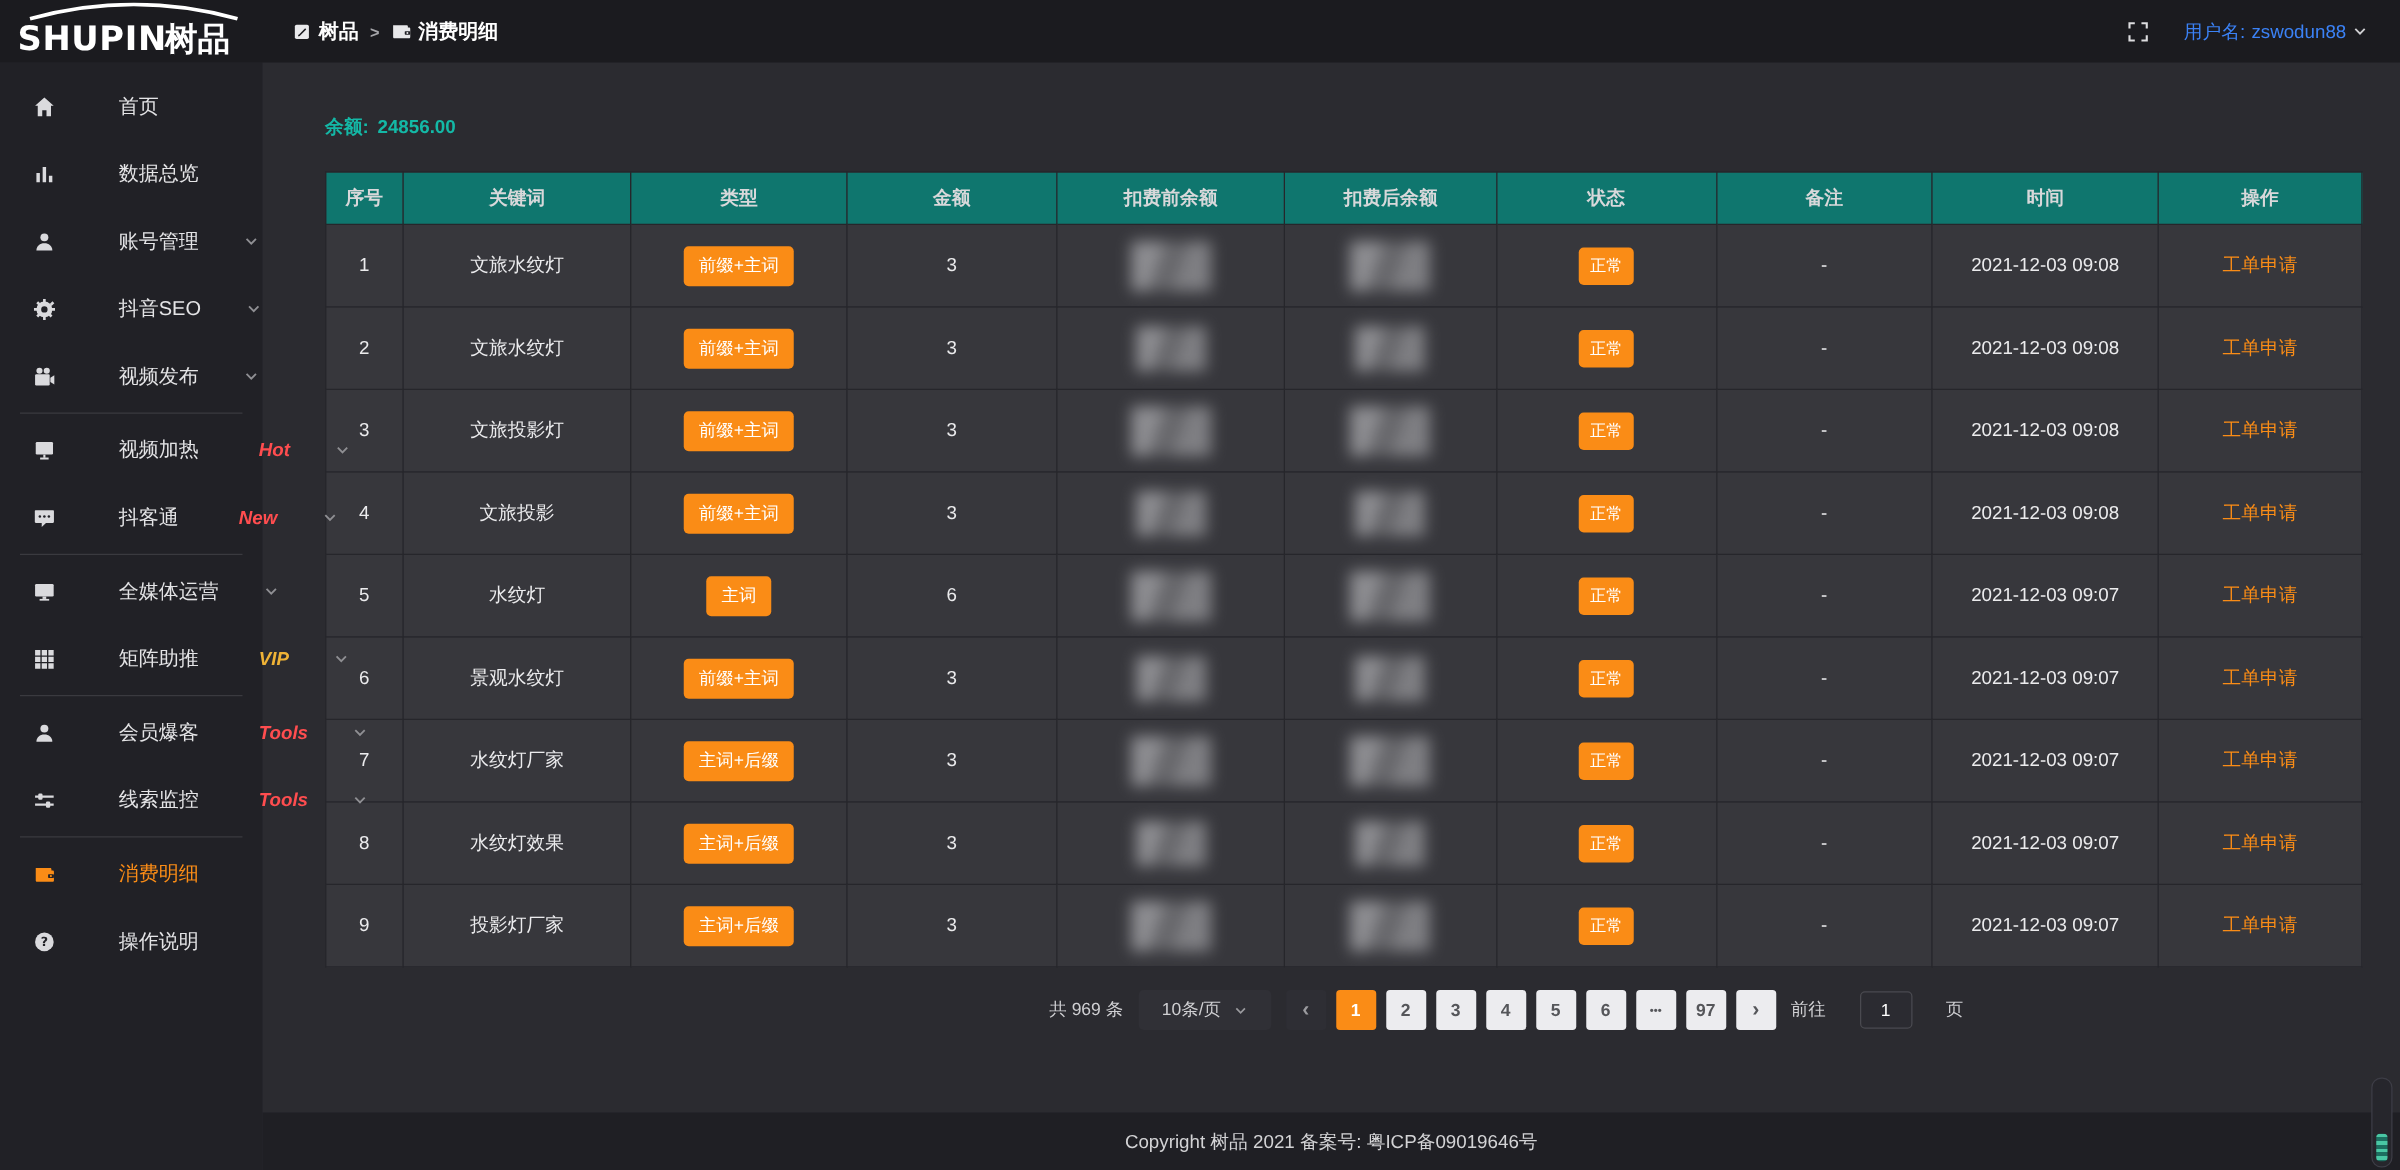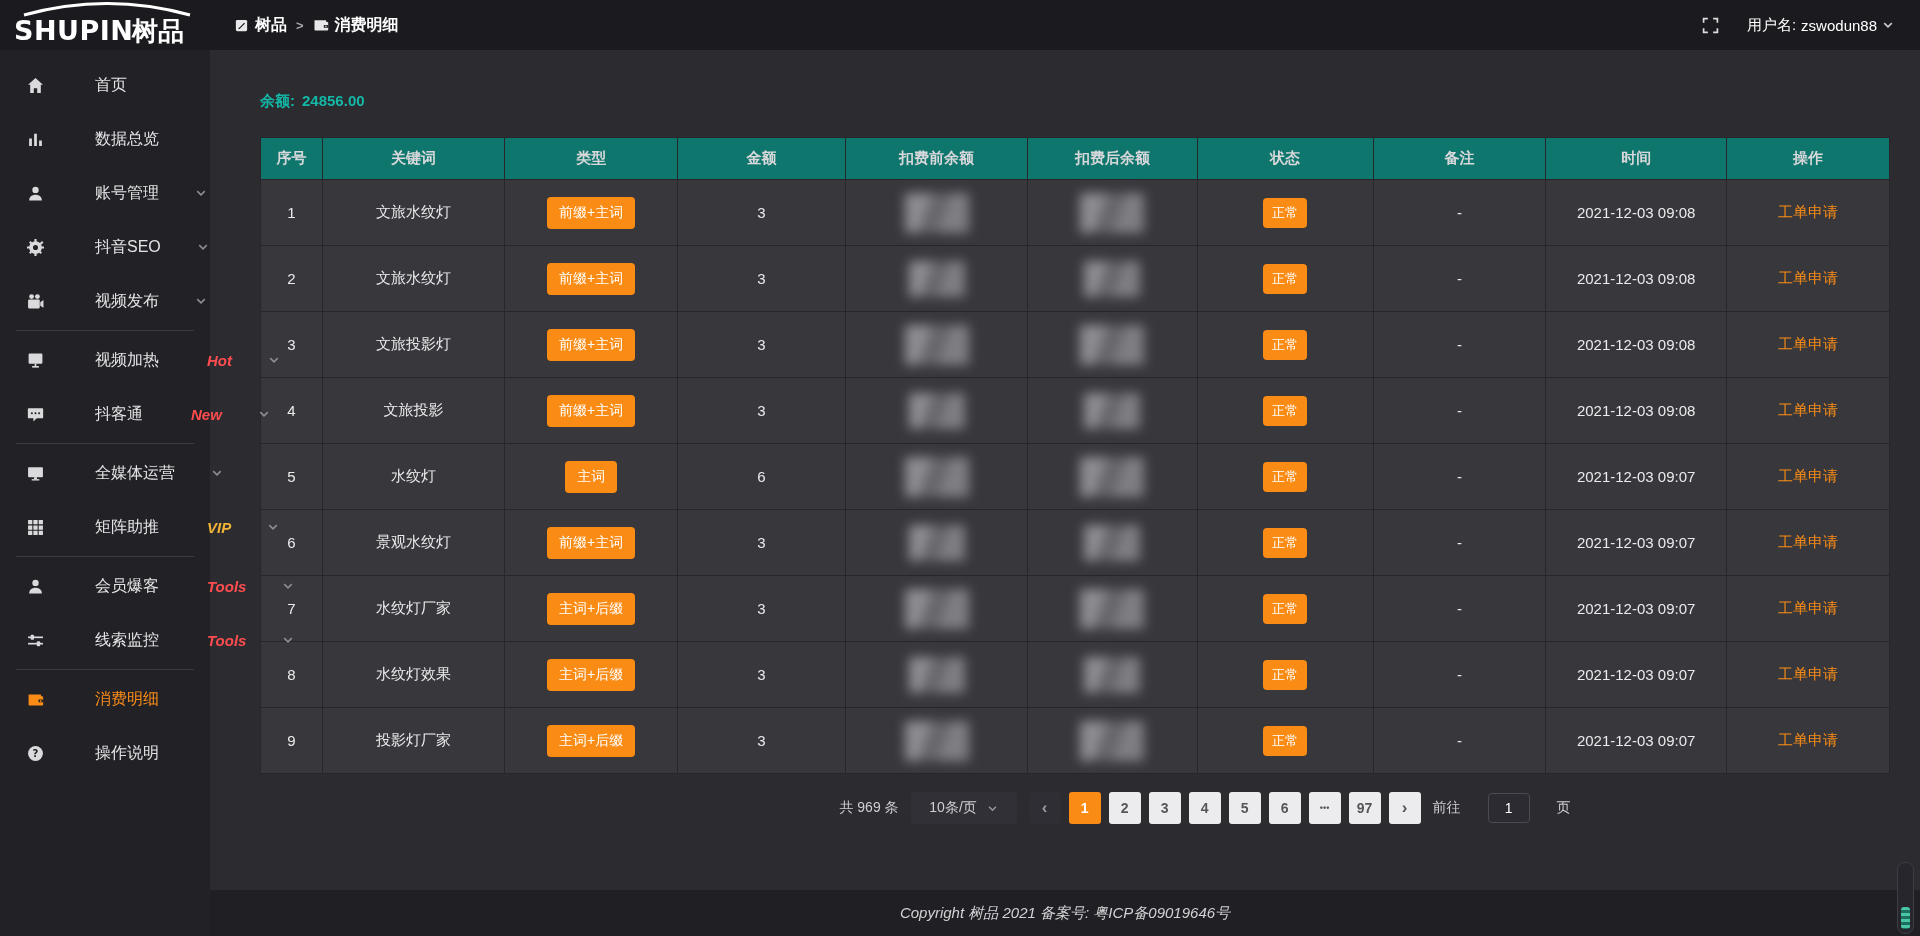--- a/index.html
+++ b/index.html
@@ -10,21 +10,21 @@
     font-family: "Liberation Sans", "DejaVu Sans", sans-serif;
     overflow: hidden;
     color: #e8e8ea;
   }
   
   .topbar { position:absolute; top:0; left:0; right:0; height:50px; background:#1b1b1f; display:flex; align-items:center; z-index:3; }
   .logo-wrap { width:210px; flex:none; padding-left:12px; display:flex; align-items:center; }
   .breadcrumb { margin-left:24px; display:flex; align-items:center; gap:9px; font-size:16px; font-weight:bold; color:#ffffff; }
   .crumb { display:flex; align-items:center; gap:6px; cursor:pointer; }
   .bc-sep { color:#a6a6aa; font-size:13px; font-weight:bold; }
-  .user-area { margin-left:auto; display:flex; align-items:center; gap:28px; padding-right:26px; color:#ffffff; font-size:15px; }
+  .user-area { margin-left:auto; display:flex; align-items:center; gap:28px; padding-right:26px; color:#3b82f6; font-size:15px; }
   .user-name { display:flex; align-items:center; gap:5px; cursor:pointer; }
   .ic { display:inline-block; vertical-align:middle; }
   
   .sidebar { position:absolute; top:50px; left:0; width:210px; bottom:0; background:#212126; z-index:2; }
   .menu { padding-top:8px; }
   .menu-item { height:54px; display:flex; align-items:center; padding:0 18px 0 27px; color:#e4e4e6; font-size:16px; cursor:pointer;gap:36px; }
   .menu-item .mi { width:17px; height:17px; color:#dadadd; margin-right:15px; flex:none; }
   .menu-item .lbl { white-space:nowrap; }
   .menu-item .tag { margin-left:12px; font-style:italic; font-weight:bold; font-size:15px; }
   .menu-item .chev { margin-left:auto; width:12px; height:12px; stroke:#8f8f93; fill:none; stroke-width:2; flex:none; }
@@ -50,21 +50,21 @@
   .pagination { margin-top:18px; display:flex; align-items:center; justify-content:center; gap:12px; transform:translateX(140px); color:#cfcfd2; font-size:14px; }
   .page-size { width:106px; height:32px; background:#303036; border-radius:4px; display:flex; align-items:center; justify-content:center; gap:10px; cursor:pointer; color:#cfcfd2; }
   .pages { display:flex; align-items:center; gap:8px; }
   .pbtn { min-width:32px; height:32px; padding:0 4px; border:none; border-radius:3px; background:#ececef; color:#55565a; font-weight:bold; font-size:14px; display:flex; align-items:center; justify-content:center; cursor:pointer; font-family:inherit; }
   .pbtn.dark { background:#2e2e34; color:#9b9b9f; }
   .pbtn.active { background:#fa8c16; color:#ffffff; }
   .pbtn.arrow { font-size:17px; font-weight:bold; }
   .goto { display:flex; align-items:center; gap:27px; }
   .goto-input { width:42px; height:30px; background:#2b2b31; border:1px solid #4a4a50; border-radius:4px; color:#ffffff; text-align:center; font-size:14px; font-family:inherit; }
   
-  .footer { position:absolute; left:210px; right:0; bottom:0; height:46px; background:#1f1f24; display:flex; align-items:center; justify-content:center; color:#d3d3d5; font-size:15px; z-index:1;font-style:italic; }
+  .footer { position:absolute; left:210px; right:0; bottom:0; height:46px; background:#1f1f24; display:flex; align-items:center; justify-content:center; color:#d3d3d5; font-size:15px; z-index:1; }
   .float-widget { position:absolute; right:6px; bottom:2px; width:17px; height:72px; background:#26262c; border:1px solid #3d3d46; border-radius:8px; z-index:5; }
   .float-widget::after { content:""; position:absolute; left:3px; right:3px; bottom:4px; height:22px; border-radius:3px;
     background:repeating-linear-gradient(180deg,#49c7a4 0 3px,#1c6f60 3px 6px); }
   .logo-svg text { fill:#ffffff; font-family:"DejaVu Sans", sans-serif; }
 </style>
 </head>
 <body>
 
 <svg width="0" height="0" style="position:absolute" aria-hidden="true">
   <defs>

